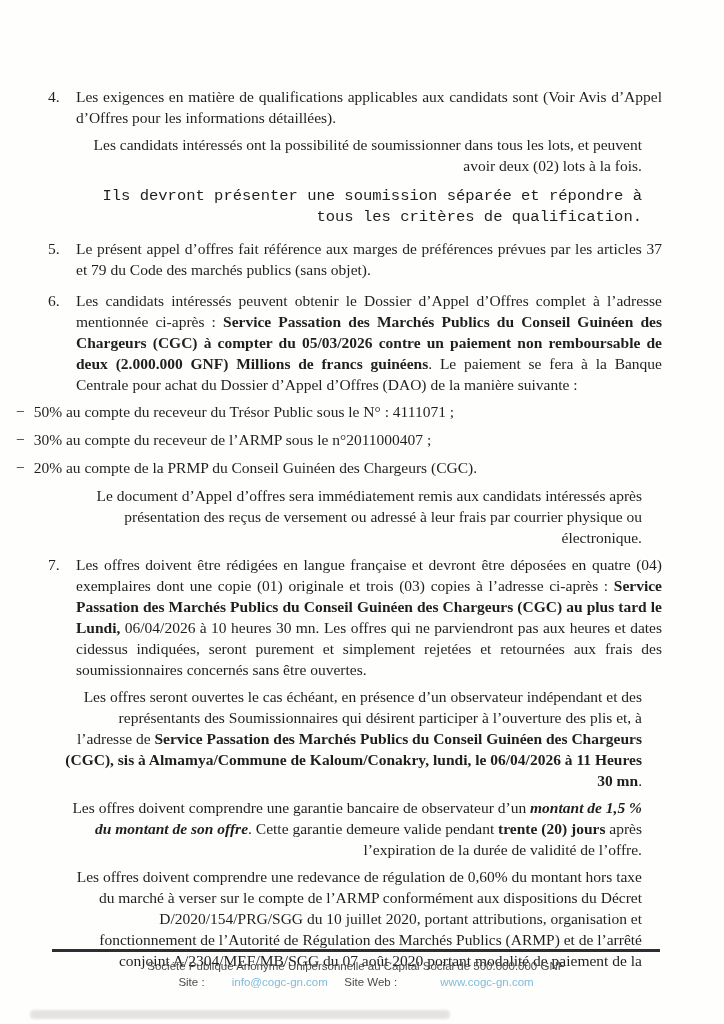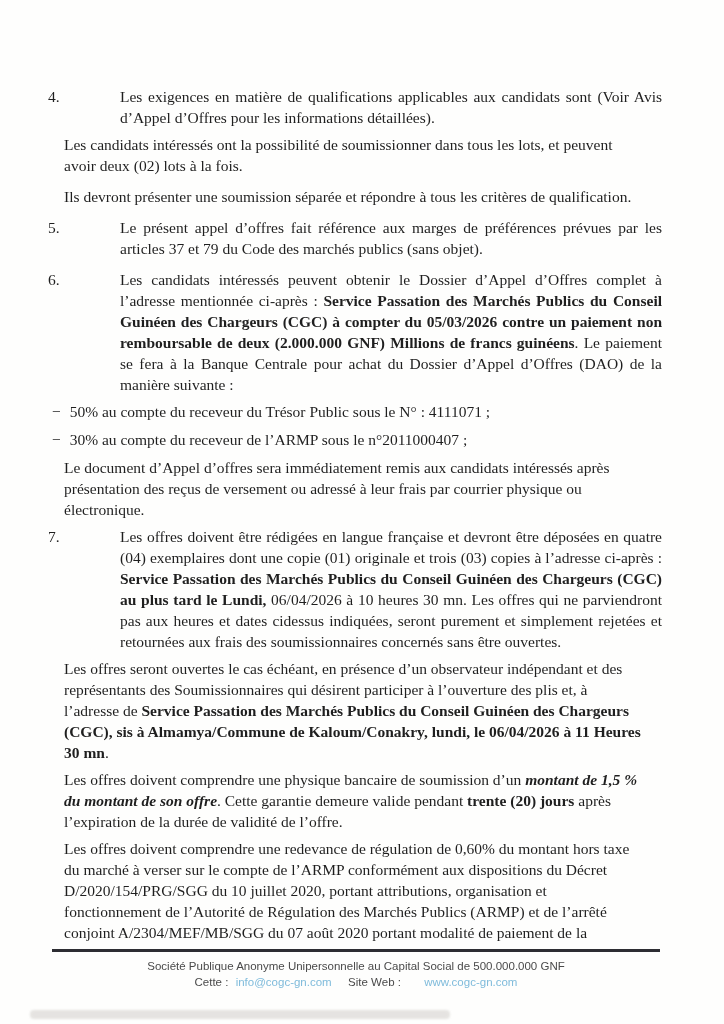--- a/index.html
+++ b/index.html
@@ -19,28 +19,28 @@
     font-size:15.5px;
     line-height:21px;
     margin:0 0 6px 0;
   }
   .block.numbered {
     display:flex;
     margin-left:48px;
     text-align:justify;
   }
   .block.numbered .num { flex:0 0 28px; }
-  .block.numbered .body { flex:1 1 auto; display:block;margin-left:44px; }
+  .block.numbered .body { flex:1 1 auto; display:block; }
   .block.indent {
     margin-left:64px;
     max-width:578px;
-    text-align:left;
+    text-align:right;
   }
   .block.dash {
-    margin-left:52px;
+    margin-left:16px;
     margin-bottom:7px;
   }
   .block.dash .dash-glyph { margin-right:5px; }
   .run-bold { font-weight:bold; }
   .run-bold-italic { font-weight:bold; font-style:italic; }
   .footer {
     position:absolute;
     left:0; right:12px; top:949px;
     font-family:"Liberation Sans","DejaVu Sans",sans-serif;
     color:#4a4a4a;
@@ -49,21 +49,21 @@
   .footer .rule {
     width:608px;
     height:3px;
     margin:0 auto 6px auto;
     background:#2d2d33;
   }
   .footer .fline {
     font-size:11.5px;
     line-height:16px;
   }
-  .footer .link { color:#7fbbdb; }
+  .footer .link { color:#7fbbdb;margin-left:20px; }
   .footer .sep { display:inline-block; width:10px; }
   .scan-shadow {
     position:absolute;
     left:30px; top:1010px;
     width:420px; height:9px;
     background:#b9b4ae;
     opacity:0.35;
     border-radius:4px;
     filter:blur(1px);
   }
@@ -72,46 +72,47 @@
 <body>
 
 <div class="page">
 
   <div class="content">
       <div class="block numbered">
         <span class="num">4.</span>
         <span class="body"><span>Les exigences en matière de qualifications applicables aux candidats sont (Voir Avis d’Appel d’Offres pour les informations détaillées).</span></span>
       </div>
       <div class="block indent"><span class="body"><span>Les candidats intéressés ont la possibilité de soumissionner dans tous les lots, et peuvent avoir deux (02) lots à la fois.</span></span></div>
-      <div class="block indent" style="margin-top: 10px;"><span class="body"><span>Ils devront présenter une soumission séparée et répondre à tous les critères de qualification.</span></span></div>
+      <div class="block indent" style="margin-top: 10px; font-family: Liberation Mono, monospace;"><span class="body"><span>Ils devront présenter une soumission séparée et répondre à tous les critères de qualification.</span></span></div>
       <div class="block numbered" style="margin-top: 10px;">
         <span class="num">5.</span>
         <span class="body"><span>Le présent appel d’offres fait référence aux marges de préférences prévues par les articles 37 et 79 du Code des marchés publics (sans objet).</span></span>
       </div>
       <div class="block numbered" style="margin-top: 10px;">
         <span class="num">6.</span>
         <span class="body"><span>Les candidats intéressés peuvent obtenir le Dossier d’Appel d’Offres complet à l’adresse mentionnée ci-après : </span><span class="run-bold">Service Passation des Marchés Publics du Conseil Guinéen des Chargeurs (CGC) à compter du 05/03/2026 contre un paiement non remboursable de deux (2.000.000 GNF) Millions de francs guinéens</span><span>. Le paiement se fera à la Banque Centrale pour achat du Dossier d’Appel d’Offres (DAO) de la manière suivante :</span></span>
       </div>
       <div class="block dash"><span class="body"><span class="dash-glyph">− </span><span>50% au compte du receveur du Trésor Public sous le N° : 4111071 ;</span></span></div>
       <div class="block dash"><span class="body"><span class="dash-glyph">− </span><span>30% au compte du receveur de l’ARMP sous le n°2011000407 ;</span></span></div>
+      <div class="block dash"><span class="body"><span class="dash-glyph">− </span><span>20% au compte de la PRMP du Conseil Guinéen des Chargeurs (CGC).</span></span></div>
       <div class="block indent"><span class="body"><span>Le document d’Appel d’offres sera immédiatement remis aux candidats intéressés après présentation des reçus de versement ou adressé à leur frais par courrier physique ou électronique.</span></span></div>
       <div class="block numbered">
         <span class="num">7.</span>
         <span class="body"><span>Les offres doivent être rédigées en langue française et devront être déposées en quatre (04) exemplaires dont une copie (01) originale et trois (03) copies à l’adresse ci-après : </span><span class="run-bold">Service Passation des Marchés Publics du Conseil Guinéen des Chargeurs (CGC) au plus tard le Lundi,</span><span> 06/04/2026 à 10 heures 30 mn. Les offres qui ne parviendront pas aux heures et dates cidessus indiquées, seront purement et simplement rejetées et retournées aux frais des soumissionnaires concernés sans être ouvertes.</span></span>
       </div>
       <div class="block indent"><span class="body"><span>Les offres seront ouvertes le cas échéant, en présence d’un observateur indépendant et des représentants des Soumissionnaires qui désirent participer à l’ouverture des plis et, à l’adresse de </span><span class="run-bold">Service Passation des Marchés Publics du Conseil Guinéen des Chargeurs (CGC), sis à Almamya/Commune de Kaloum/Conakry, lundi, le 06/04/2026 à 11 Heures 30 mn</span><span>.</span></span></div>
-      <div class="block indent"><span class="body"><span>Les offres doivent comprendre une physique bancaire de soumission d’un </span><span class="run-bold-italic">montant de 1,5 % du montant de son offre</span><span>. Cette garantie demeure valide pendant </span><span class="run-bold">trente (20) jours</span><span> après l’expiration de la durée de validité de l’offre.</span></span></div>
+      <div class="block indent"><span class="body"><span>Les offres doivent comprendre une garantie bancaire de observateur d’un </span><span class="run-bold-italic">montant de 1,5 % du montant de son offre</span><span>. Cette garantie demeure valide pendant </span><span class="run-bold">trente (20) jours</span><span> après l’expiration de la durée de validité de l’offre.</span></span></div>
       <div class="block indent"><span class="body"><span>Les offres doivent comprendre une redevance de régulation de 0,60% du montant hors taxe du marché à verser sur le compte de l’ARMP conformément aux dispositions du Décret D/2020/154/PRG/SGG du 10 juillet 2020, portant attributions, organisation et fonctionnement de l’Autorité de Régulation des Marchés Publics (ARMP) et de l’arrêté conjoint A/2304/MEF/MB/SGG du 07 août 2020 portant modalité de paiement de la</span></span></div>
     </div>
 
   <div class="footer">
     <div class="rule"></div>
     <div class="fline">Société Publique Anonyme Unipersonnelle au Capital Social de 500.000.000 GNF</div>
     <div class="fline">
-      <span style="margin-right: 4px;">Cette :</span>
+      <span style="margin-right: 4px;">Site :</span>
       <span class="link">info@cogc-gn.com</span>
       <span class="sep"></span>
       <span style="margin-right: 20px;">Site Web :</span>
       <span class="link">www.cogc-gn.com</span>
     </div>
   </div>
 
   <div class="scan-shadow"></div>
 
 </div>

